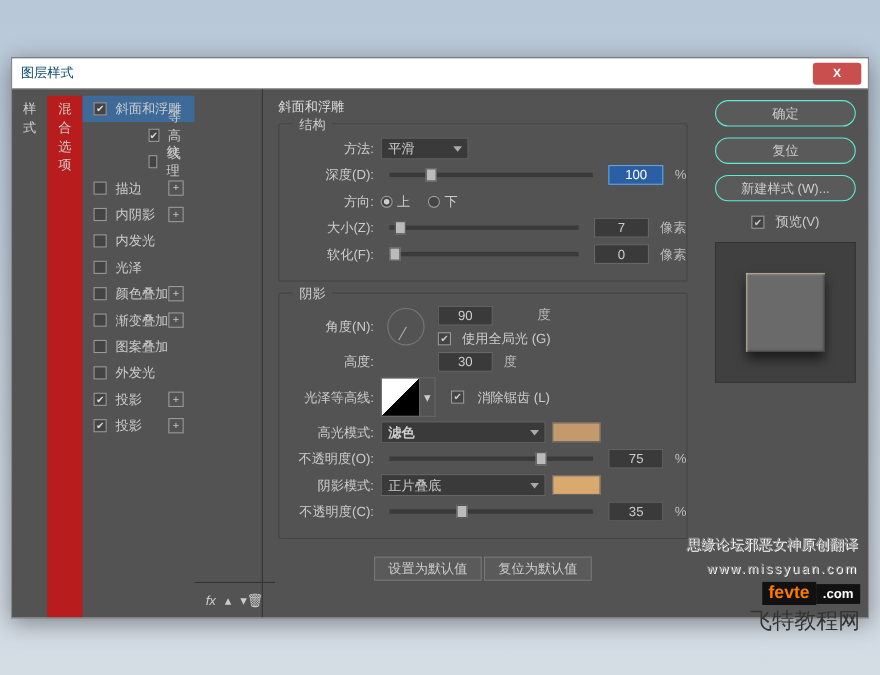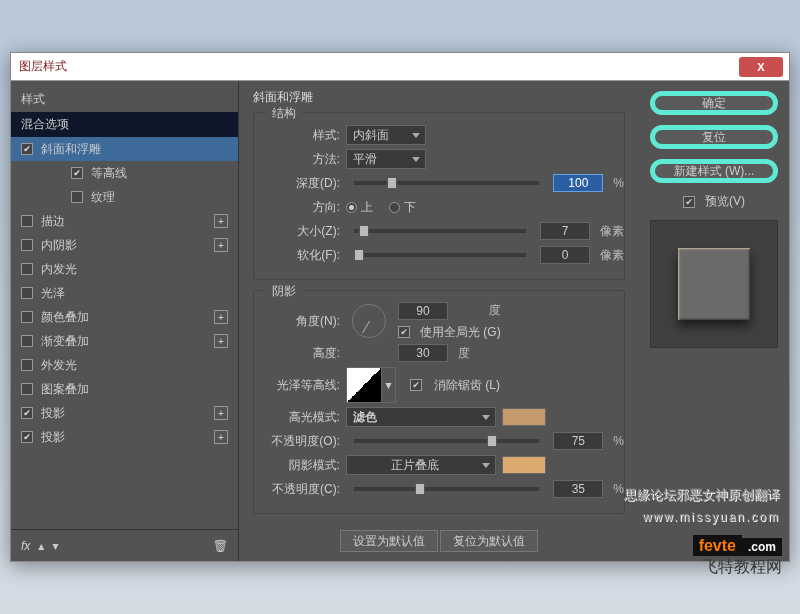--- a/index.html
+++ b/index.html
@@ -1,24 +1,24 @@
 <!DOCTYPE html>
 <html><head>
 <meta charset="utf-8">
 <style>
 *{box-sizing:border-box;margin:0;padding:0;font-family:"Microsoft YaHei","SimSun",sans-serif;font-size:12px;color:#ccc;}
 body{background:linear-gradient(180deg,#b8c8d8 0%,#d4dce4 100%);width:800px;height:614px;position:relative;overflow:hidden;}
 .window{position:absolute;left:10px;top:52px;right:10px;height:510px;background:#535353;border:1px solid #888;box-shadow:0 4px 20px rgba(0,0,0,.4);}
 .titlebar{height:28px;background:#fff;display:flex;align-items:center;justify-content:space-between;padding:0 0 0 8px;color:#333;border-bottom:1px solid #999;}
-.titlebar .title{color:#7f1d1d;font-size:12px;}
+.titlebar .title{color:#0c4a6e;font-size:12px;}
 .closebtn{width:44px;height:20px;background:#c94f4f;border-radius:3px;display:flex;align-items:center;justify-content:center;margin-right:6px;cursor:pointer;color:#fff;font-weight:bold;font-size:11px;}
 .body{display:flex;height:calc(100% - 28px);}
-.left{width:228px;border-right:1px solid #333;display:flex;flex-direction:column;padding:6px 0 0;}
+.left{width:228px;border-right:1px solid #333;display:flex;flex-direction:row;padding:6px 0 0;}
 .lhdr{padding:4px 10px;color:#ccc;}
-.blend{padding:4px 10px;background:#0f172a;}
+.blend{padding:4px 10px;background:#b91c1c;}
 .stylerow{display:flex;align-items:center;padding:4px 10px;height:24px;position:relative;}
 .stylerow.sel{background:#3d6a99;}
 .stylerow.sub{padding-left:32px;margin-left:28px;}
 .chk{width:12px;height:12px;border:1px solid #999;margin-right:8px;display:inline-flex;align-items:center;justify-content:center;font-size:9px;color:#ddd;background:#444;}
 .chk.on::after{content:"✔";}
 .plus{position:absolute;right:10px;top:5px;width:14px;height:14px;border:1px solid #999;display:flex;align-items:center;justify-content:center;font-size:10px;color:#ccc;}
 .footerL{margin-top:auto;height:32px;border-top:1px solid #333;display:flex;align-items:center;padding:0 10px;justify-content:space-between;}
 .footerL .lf{display:flex;gap:8px;align-items:center;}
 .mid{flex:1;padding:8px 14px 8px 14px;display:flex;flex-direction:column;gap:4px;}
 .groupTitle{color:#ddd;margin-bottom:2px;}
@@ -36,29 +36,29 @@
 .radio{display:inline-flex;align-items:center;gap:4px;margin-right:10px;}
 .rad{width:11px;height:11px;border:1px solid #999;border-radius:50%;background:#444;display:inline-flex;align-items:center;justify-content:center;}
 .rad.on::after{content:"";width:5px;height:5px;background:#ccc;border-radius:50%;}
 .angle{width:34px;height:34px;border:1px solid #777;border-radius:50%;position:relative;margin:0 6px;}
 .angle::after{content:"";position:absolute;left:50%;top:50%;width:1px;height:14px;background:#aaa;transform-origin:top;transform:rotate(30deg);}
 .swatch{width:44px;height:18px;border:1px solid #666;display:inline-block;}
 .gloss{width:36px;height:36px;background:linear-gradient(135deg,#fff 0%,#fff 50%,#000 50%,#000 100%);border:1px solid #666;}
 .btn{background:#5a5a5a;border:1px solid #777;padding:2px 12px;height:22px;display:inline-flex;align-items:center;justify-content:center;cursor:pointer;}
 .midfoot{display:flex;gap:2px;justify-content:center;margin-top:6px;}
 .right{width:150px;padding:10px;display:flex;flex-direction:column;align-items:center;gap:10px;}
-.rbtn{width:128px;height:24px;background:#5a5a5a;border:5px solid #5eead4;border-radius:12px;display:flex;align-items:center;justify-content:center;cursor:pointer;}
+.rbtn{width:128px;height:24px;background:#5a5a5a;border:1px solid #5eead4;border-radius:12px;display:flex;align-items:center;justify-content:center;cursor:pointer;}
 .prevwrap{width:128px;height:128px;background:#404040;border:1px solid #333;display:flex;align-items:center;justify-content:center;}
 .prevbox{width:72px;height:72px;background:#6a6a6a;box-shadow:0 6px 10px rgba(0,0,0,.6), inset 1px 1px 2px #c9bba0, inset -1px -1px 2px #333;}
 .watermark{position:absolute;right:20px;bottom:110px;color:#999;font-size:13px;text-shadow:1px 1px 0 #fff;}
 .watermark2{position:absolute;right:20px;bottom:90px;color:#888;font-size:12px;letter-spacing:2px;text-shadow:1px 1px 0 #fff;}
 .logo{position:absolute;right:18px;bottom:36px;text-align:right;}
 .logo .a{background:#111;color:#ff7a00;font-weight:bold;padding:2px 6px;font-size:16px;}
 .logo .b{background:#111;color:#fff;font-weight:bold;padding:2px 6px;font-size:12px;}
-.logo .c{color:#333;font-size:16px;margin-top:2px;}
+.logo .c{color:#333;font-size:20px;margin-top:2px;}
 .chk2{width:12px;height:12px;border:1px solid #999;margin-right:6px;display:inline-flex;align-items:center;justify-content:center;font-size:9px;background:#444;}
 .chk2.on::after{content:"✔";}
 </style>
 </head>
 <body>
 
 <div class="window">
   <div class="titlebar">
     <span class="title">图层样式</span>
     <div class="closebtn">X</div>
@@ -104,25 +104,25 @@
             <span>颜色叠加</span>
             <span class="plus">+</span>
           </div>
           <div class="stylerow">
             <span class="chk"></span>
             <span>渐变叠加</span>
             <span class="plus">+</span>
           </div>
           <div class="stylerow">
             <span class="chk"></span>
+            <span>图案叠加</span>
+          </div>
+          <div class="stylerow">
+            <span class="chk"></span>
             <span>外发光</span>
-          </div>
-          <div class="stylerow">
-            <span class="chk"></span>
-            <span>图案叠加</span>
           </div>
           <div class="stylerow">
             <span class="chk on"></span>
             <span>投影</span>
             <span class="plus">+</span>
           </div>
           <div class="stylerow">
             <span class="chk on"></span>
             <span>投影</span>
             <span class="plus">+</span>
@@ -135,26 +135,20 @@
           <span>▾</span>
         </div>
         <span>🗑</span>
       </div>
     </div>
 
     <div class="mid">
       <div class="groupTitle">斜面和浮雕</div>
       <div class="fieldset">
         <span class="legend">结构</span>
-        <div class="row">
-          <span class="lbl">样式:</span>
-          <div class="select">
-              <span>内斜面</span>
-            </div>
-        </div>
         <div class="row">
           <span class="lbl">方法:</span>
           <div class="select">
               <span>平滑</span>
             </div>
         </div>
         <div class="row">
           <span class="lbl">深度(D):</span>
           <div class="slider">
               <div class="thumb" style="left:18%"></div>
@@ -232,21 +226,21 @@
         <div class="row">
           <span class="lbl">不透明度(O):</span>
           <div class="slider">
               <div class="thumb" style="left:72%"></div>
             </div>
           <span class="numbox">75</span>
           <span class="unit">%</span>
         </div>
         <div class="row">
           <span class="lbl">阴影模式:</span>
-          <div class="select" style="min-width:150px;justify-content:center;">
+          <div class="select" style="min-width:150px;">
               <span>正片叠底</span>
             </div>
           <span class="swatch" style="background:#d9a96e;"></span>
         </div>
         <div class="row">
           <span class="lbl">不透明度(C):</span>
           <div class="slider">
               <div class="thumb" style="left:33%"></div>
             </div>
           <span class="numbox">35</span>

